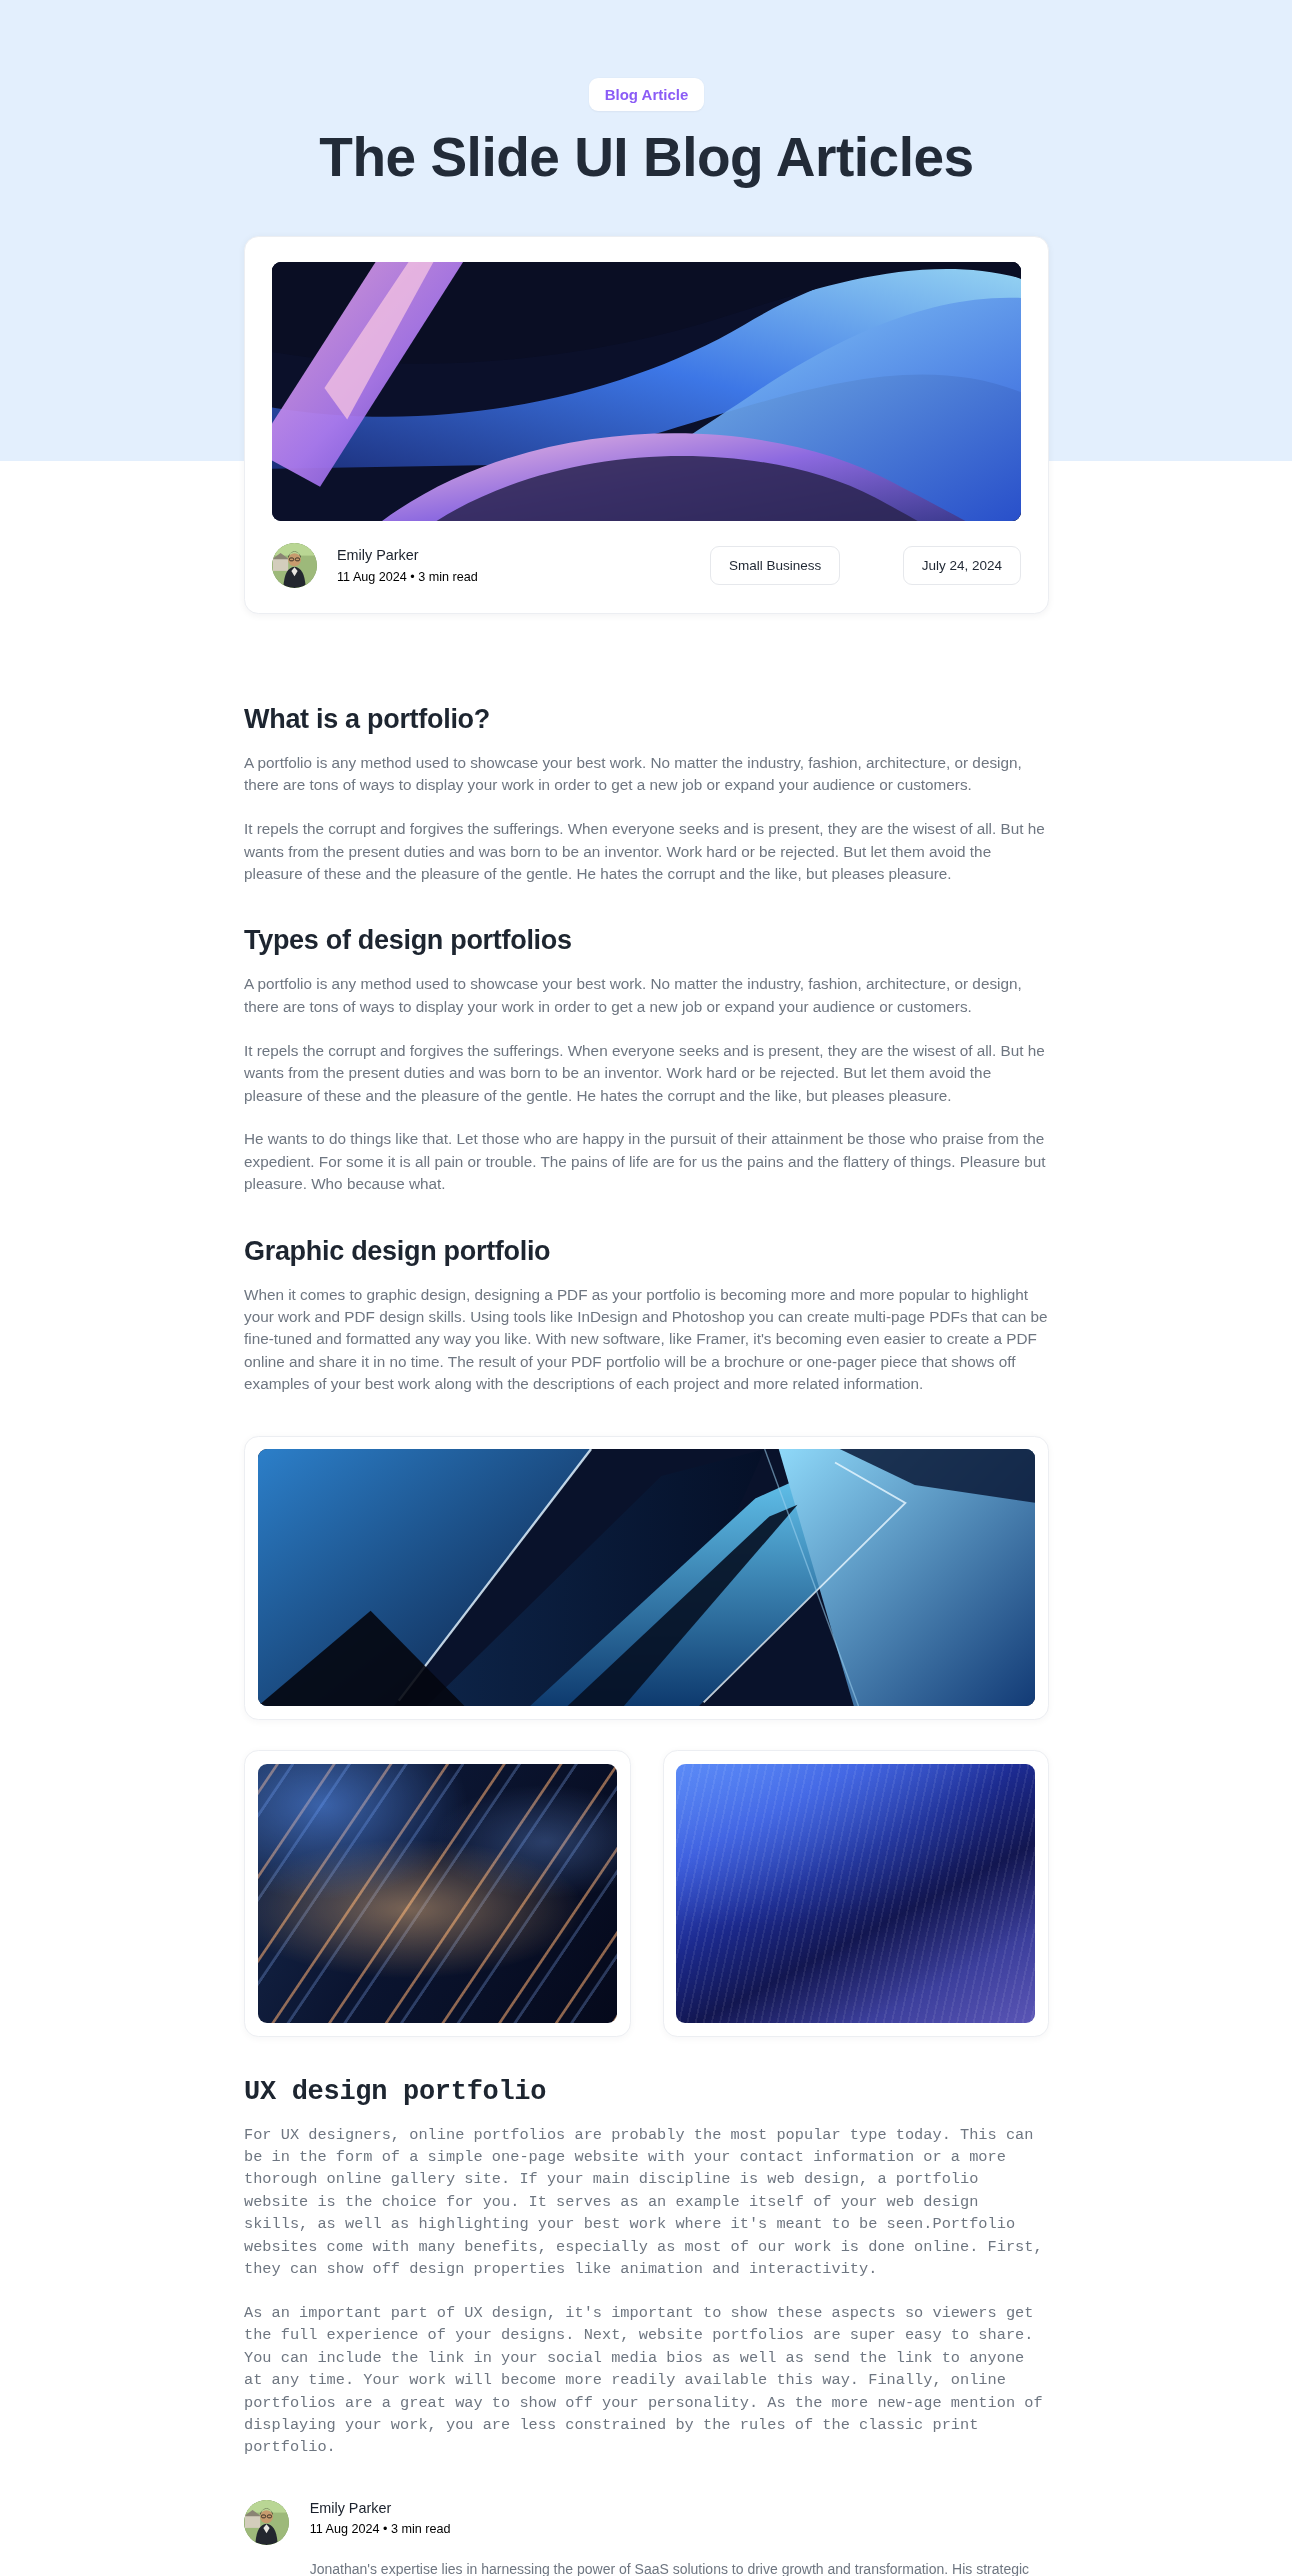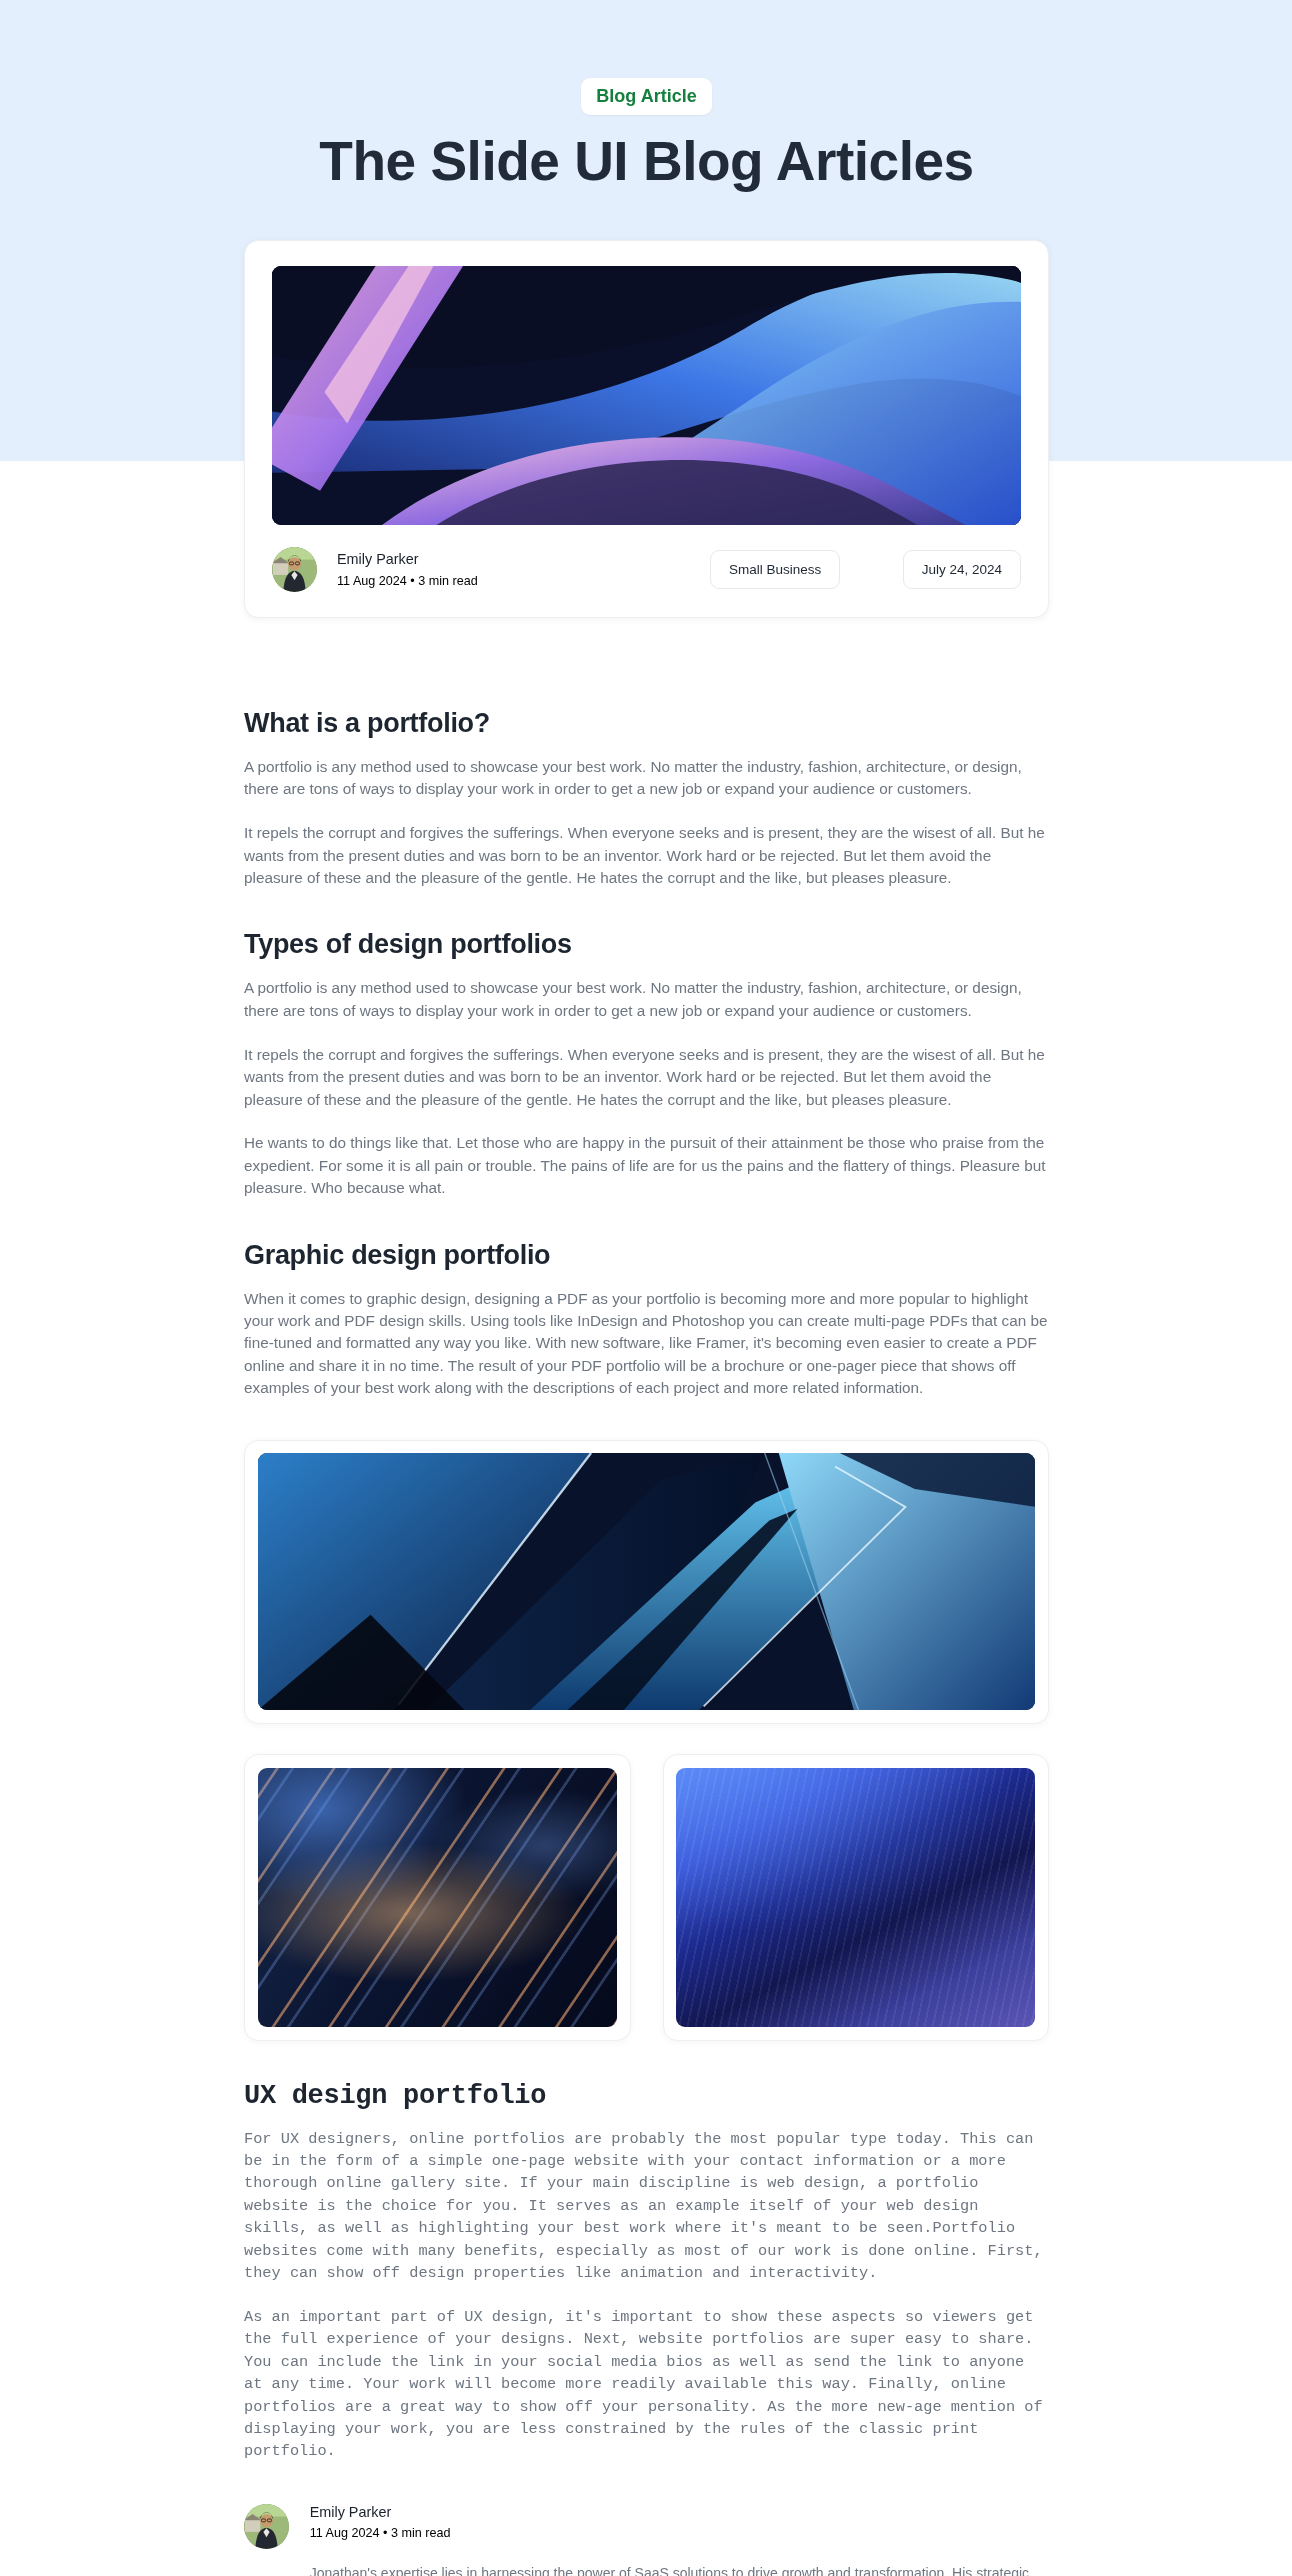--- a/index.html
+++ b/index.html
@@ -10,22 +10,22 @@
     font-family: "Liberation Sans", sans-serif;
     position: relative;
   }
   .band {
     position: absolute; top: 0; left: 0; width: 100%; height: 461px;
     background: #e3effd; z-index: 0;
   }
   .page { position: relative; z-index: 1; padding-bottom: 57px; }
   .header { text-align: center; padding-top: 78px; }
   .badge {
-    display: inline-block; background: #ffffff; color: #15803d;
-    font-weight: 700; font-size: 18px; padding: 8px 15.3px; border-radius: 9px;
+    display: inline-block; background: #ffffff; color: #8b5cf6;
+    font-weight: 700; font-size: 15px; padding: 8px 15.3px; border-radius: 9px;
     box-shadow: 0 0.9px 1.8px rgba(16,24,40,.05);
   }
   .title {
     margin: 14.4px 0 0; font-size: 55px; font-weight: 700; color: #222b38;
     letter-spacing: -0.5px;
   }
   .container { width: 805px; margin: 0 auto; }
 
   
   .hero-card {

